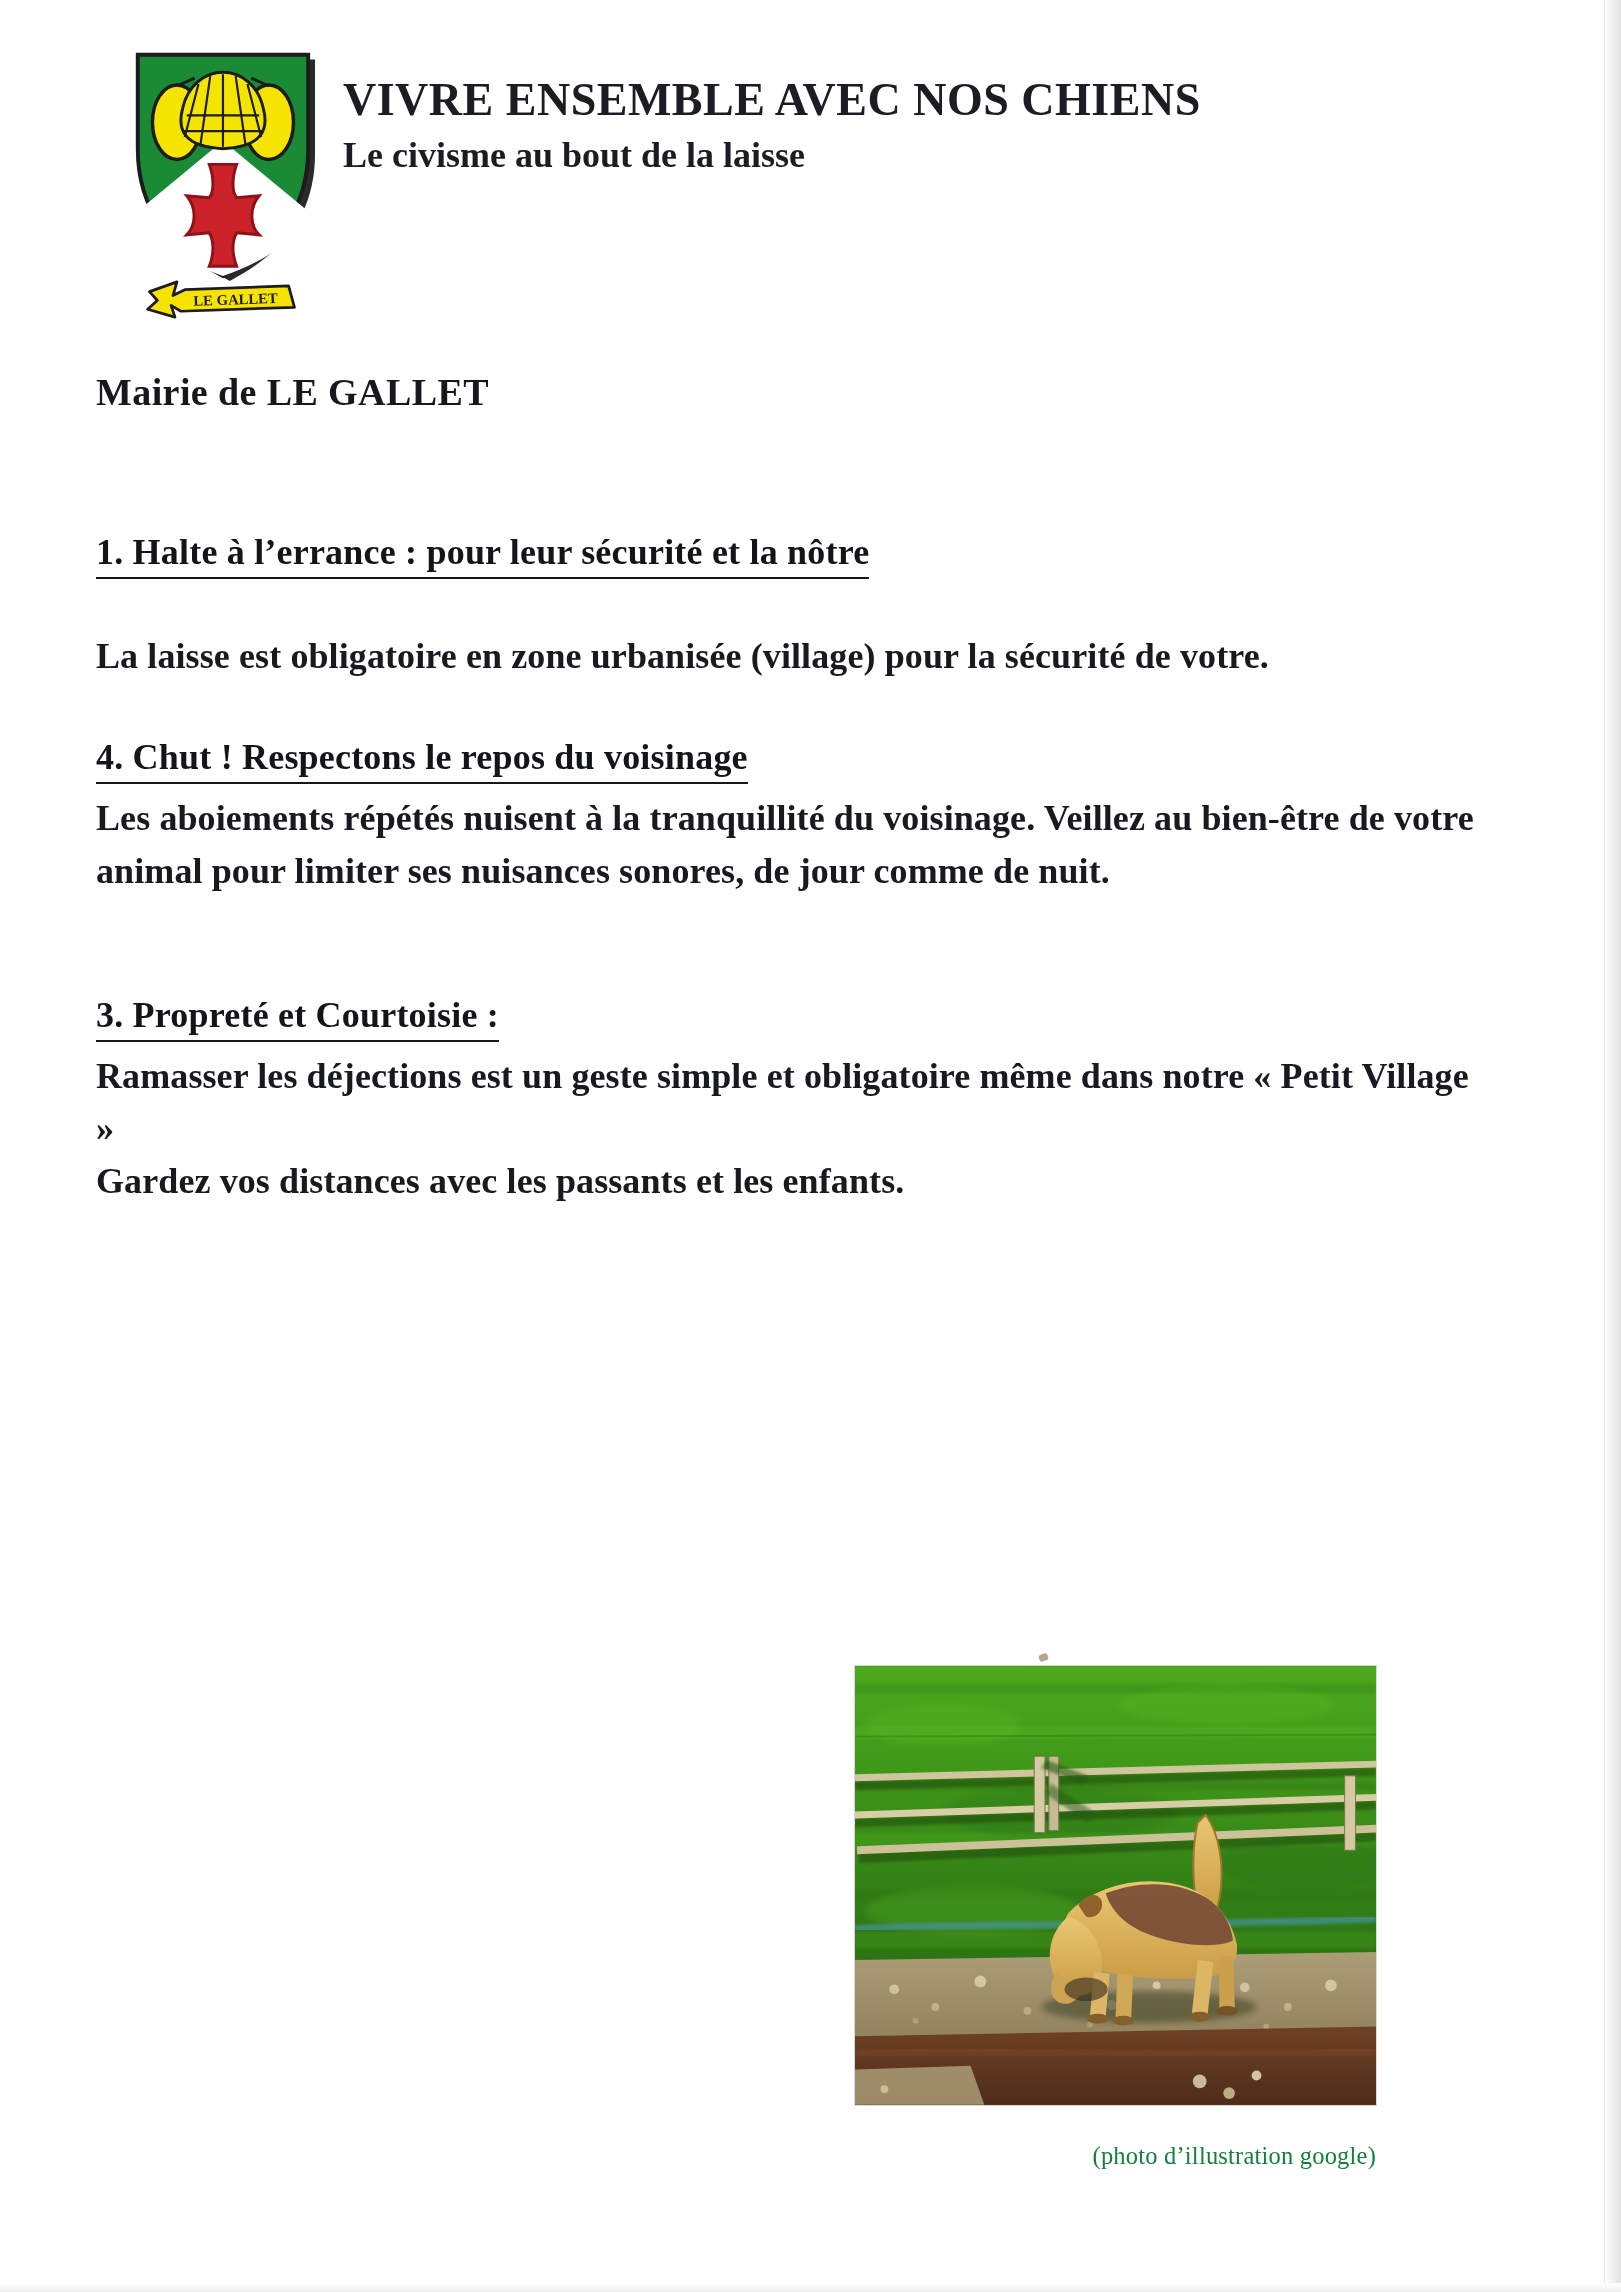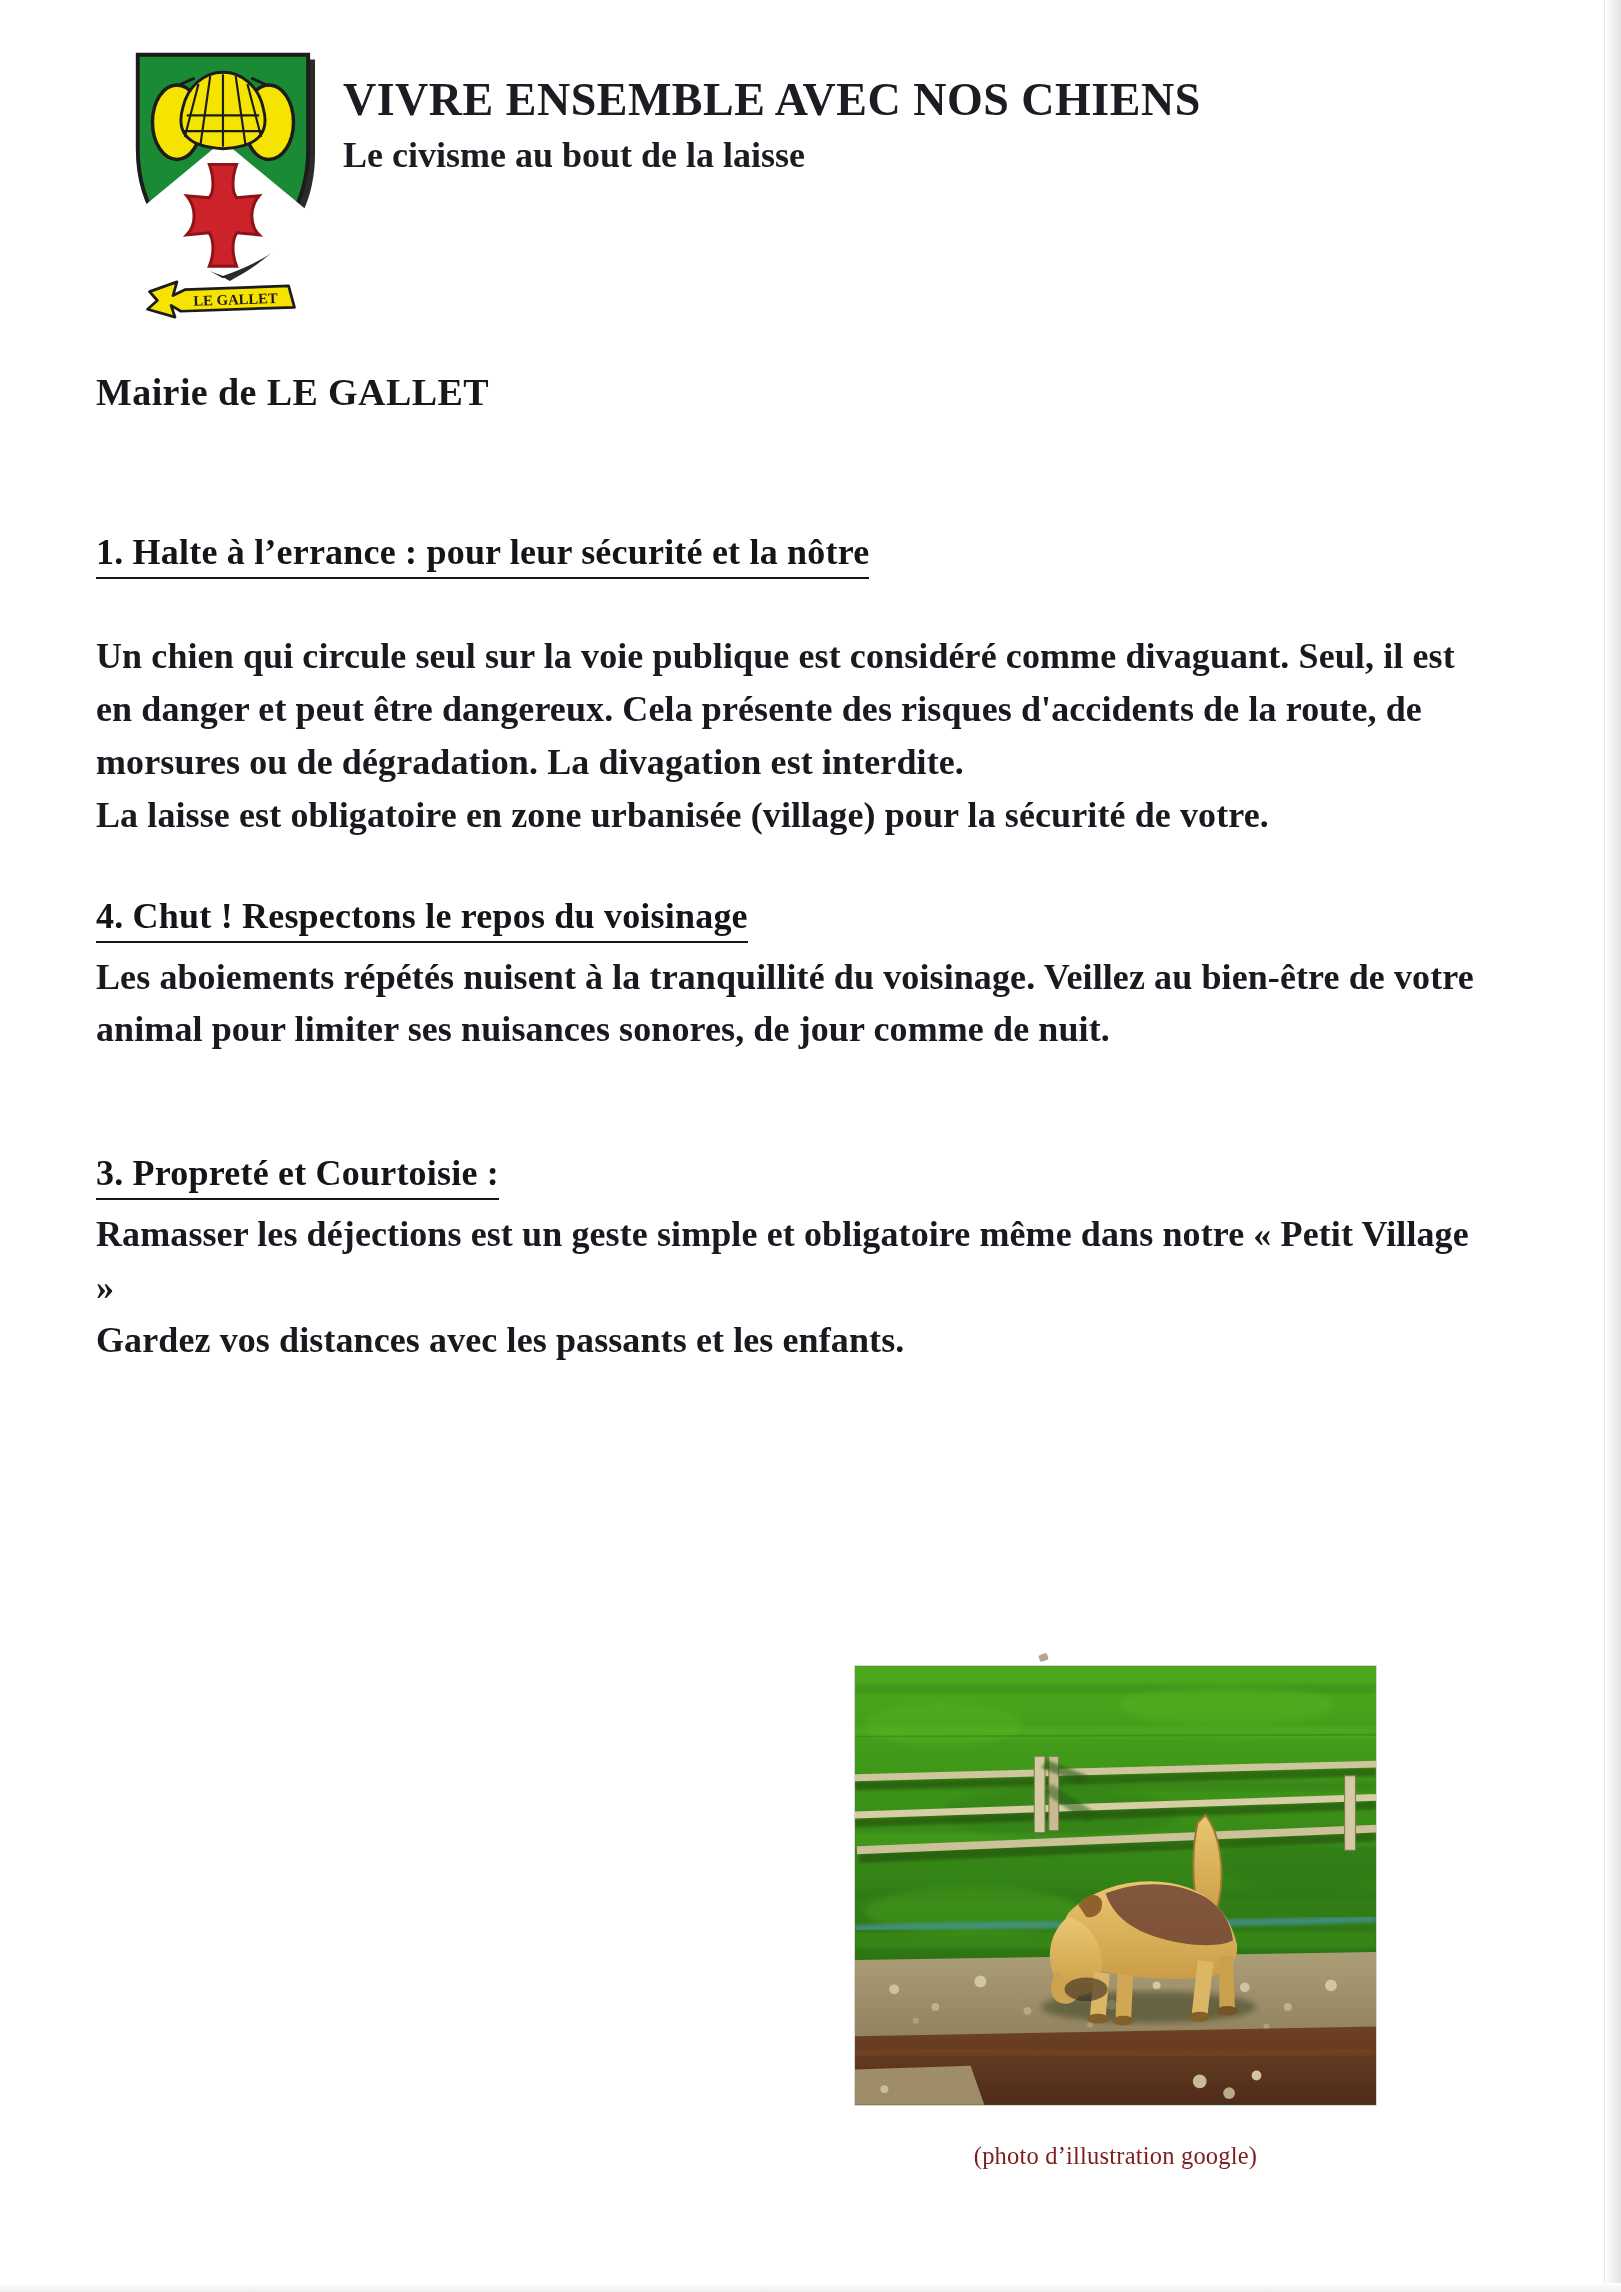--- a/index.html
+++ b/index.html
@@ -148,24 +148,24 @@
     background: #b9a58e;
     border-radius: 2px;
     transform: rotate(-18deg);
   }
 
   .photo-caption {
     position: absolute;
     left: 855px;
     top: 2142px;
     width: 521px;
-    text-align: center;
+    text-align: right;
     font-size: 24.5px;
     font-weight: normal;
-    color: #7f1d1d;
+    color: #15803d;
     letter-spacing: 0.2px;
   }
 </style>
 </head>
 <body>
 
 <div class="page">
 
   <div class="header">
 
@@ -211,21 +211,20 @@
 
   <div class="mairie">Mairie de LE GALLET</div>
 
   <div class="content">
 
     <div>
       <p class="sec-heading">
         <span class="u">1. Halte à l’errance : pour leur sécurité et la nôtre</span>
       </p>
       <div class="gap-lg"></div>
-      <p class="para">Un chien qui circule seul sur la voie publique est considéré comme divaguant. Seul, il est en danger et peut être dangereux. Cela présente des risques d'accidents de la route, de morsures ou de dégradation. La divagation est interdite.</p>
       <p class="para">La laisse est obligatoire en zone urbanisée (village)  pour la sécurité de votre.</p>
     </div>
 
     <div class="gap-lg"></div>
 
     <div>
       <p class="sec-heading">
         <span class="u">4. Chut ! Respectons le repos du voisinage </span>
       </p>
       <div class="gap-sm"></div>

